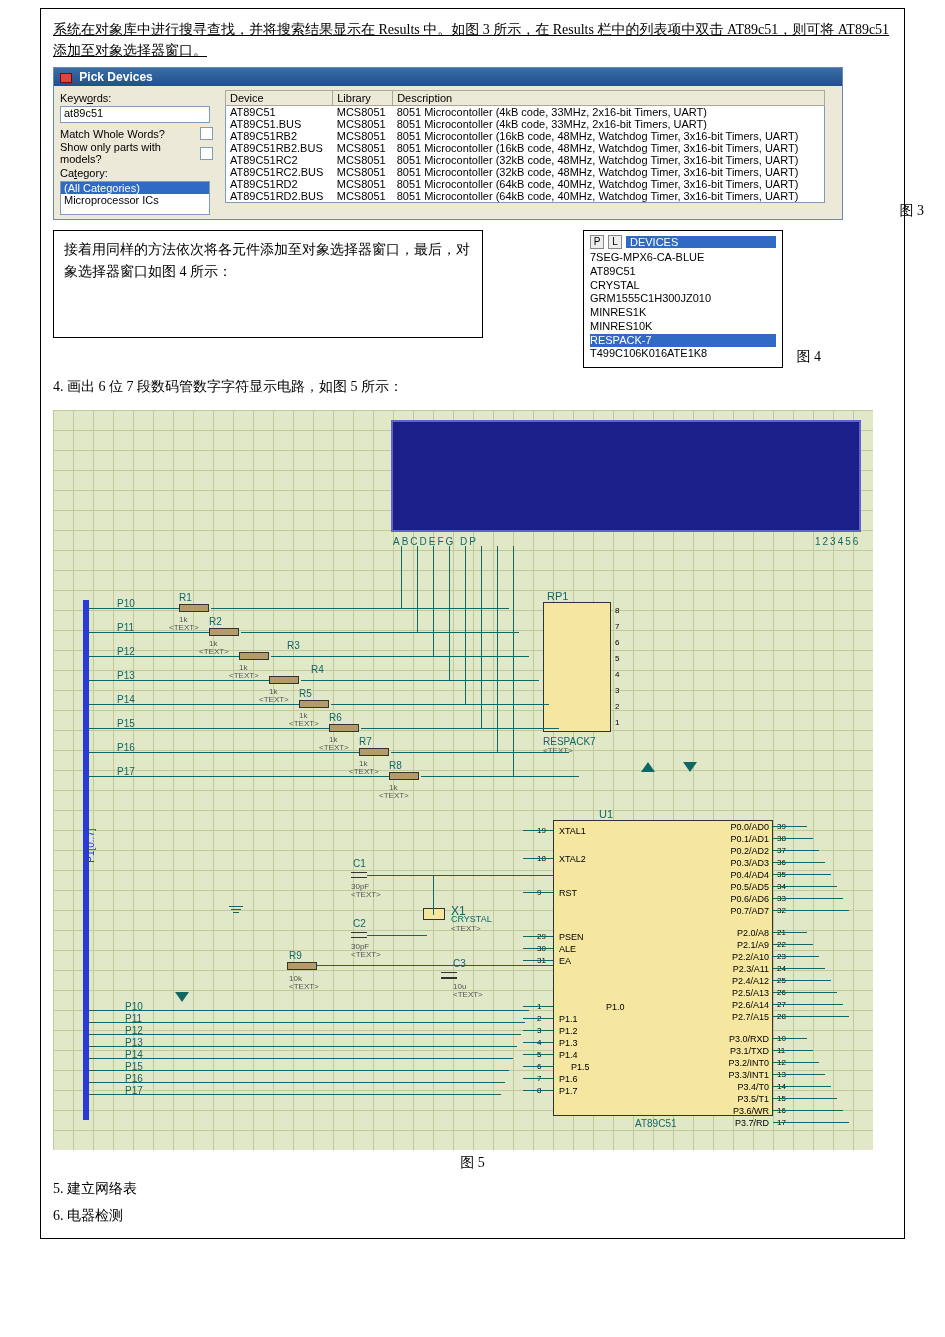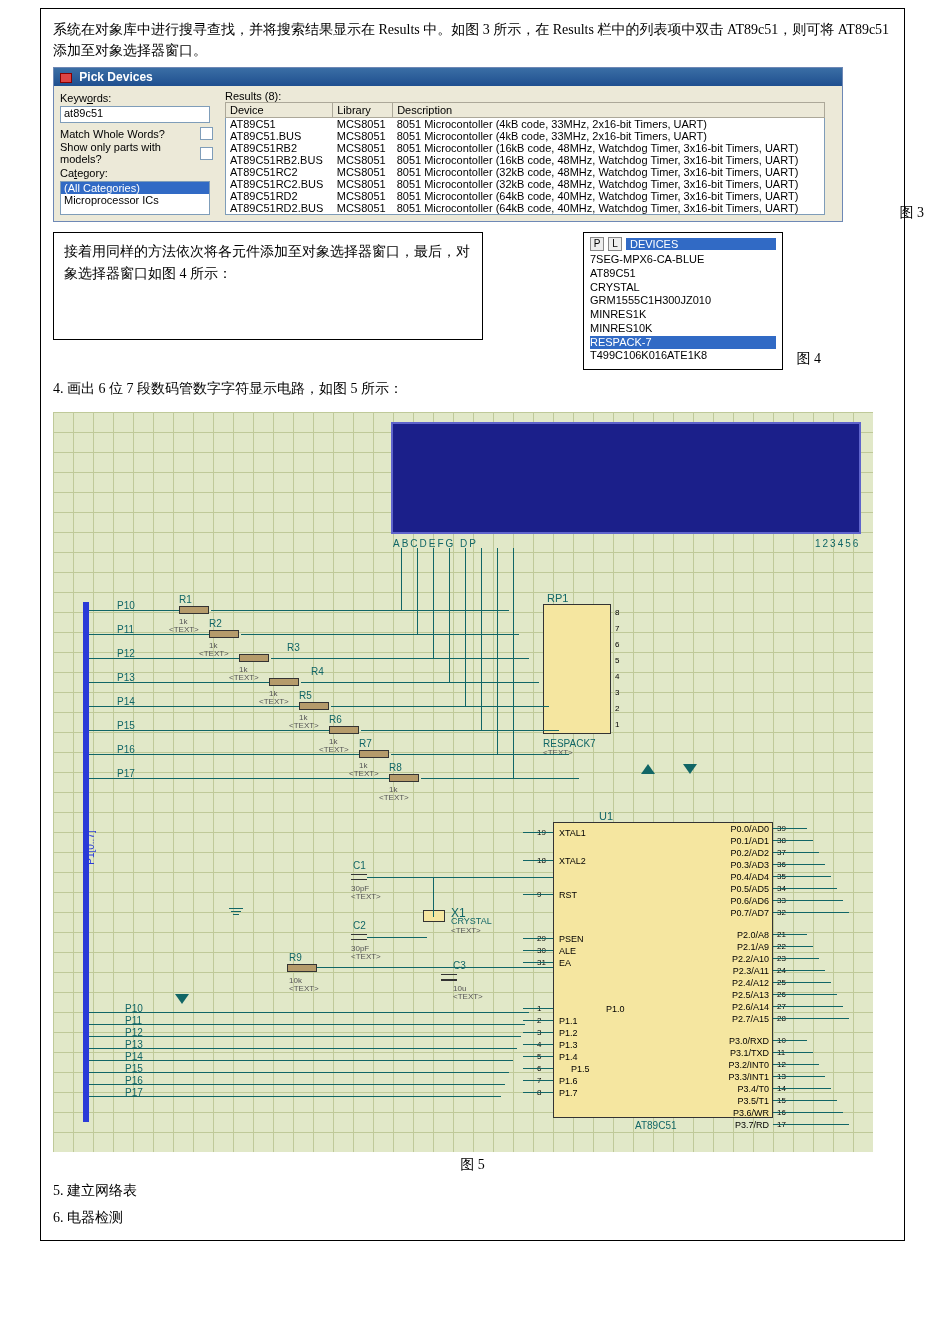--- a/index.html
+++ b/index.html
@@ -15,21 +15,21 @@
     width: 945px;
     margin: 0 auto;
     padding: 0;
   }
   .outer-frame {
     border: 1px solid #000;
     margin: 8px 40px 8px 40px;
     padding: 8px 12px 12px 12px;
     position: relative;
   }
-  .body-text { line-height: 1.5; margin: 2px 0 6px 0; }
+  .body-text { line-height: 1.5; margin: 2px 0 6px 0; text-decoration: underline; }
 
   
   .pick-wrap { position: relative; }
   .pick-dialog {
     border: 1px solid #6e88b5;
     background: #ece9d8;
     width: 790px;
     margin: 4px 0 2px 0;
   }
   .pick-title {
@@ -240,23 +240,20 @@
             </div>
             <div class="lbl">
               <span>Ca</span><span class="ul">t</span><span>egory:</span>
             </div>
             <div class="cat-box">
               <div class="cat-sel">(All Categories)</div>
               <div class="cat-item">Microprocessor ICs</div>
             </div>
           </div>
           <div class="pick-right">
-            <div class="lbl">
-              <span>Res</span><span class="ul">u</span><span>lts (8):</span>
-            </div>
             <table class="res-table">
               <thead>
                 <tr>
                   <th>Device</th>
                   <th>Library</th>
                   <th>Description</th>
                 </tr>
               </thead>
               <tbody id="res-body">
                   <tr>

